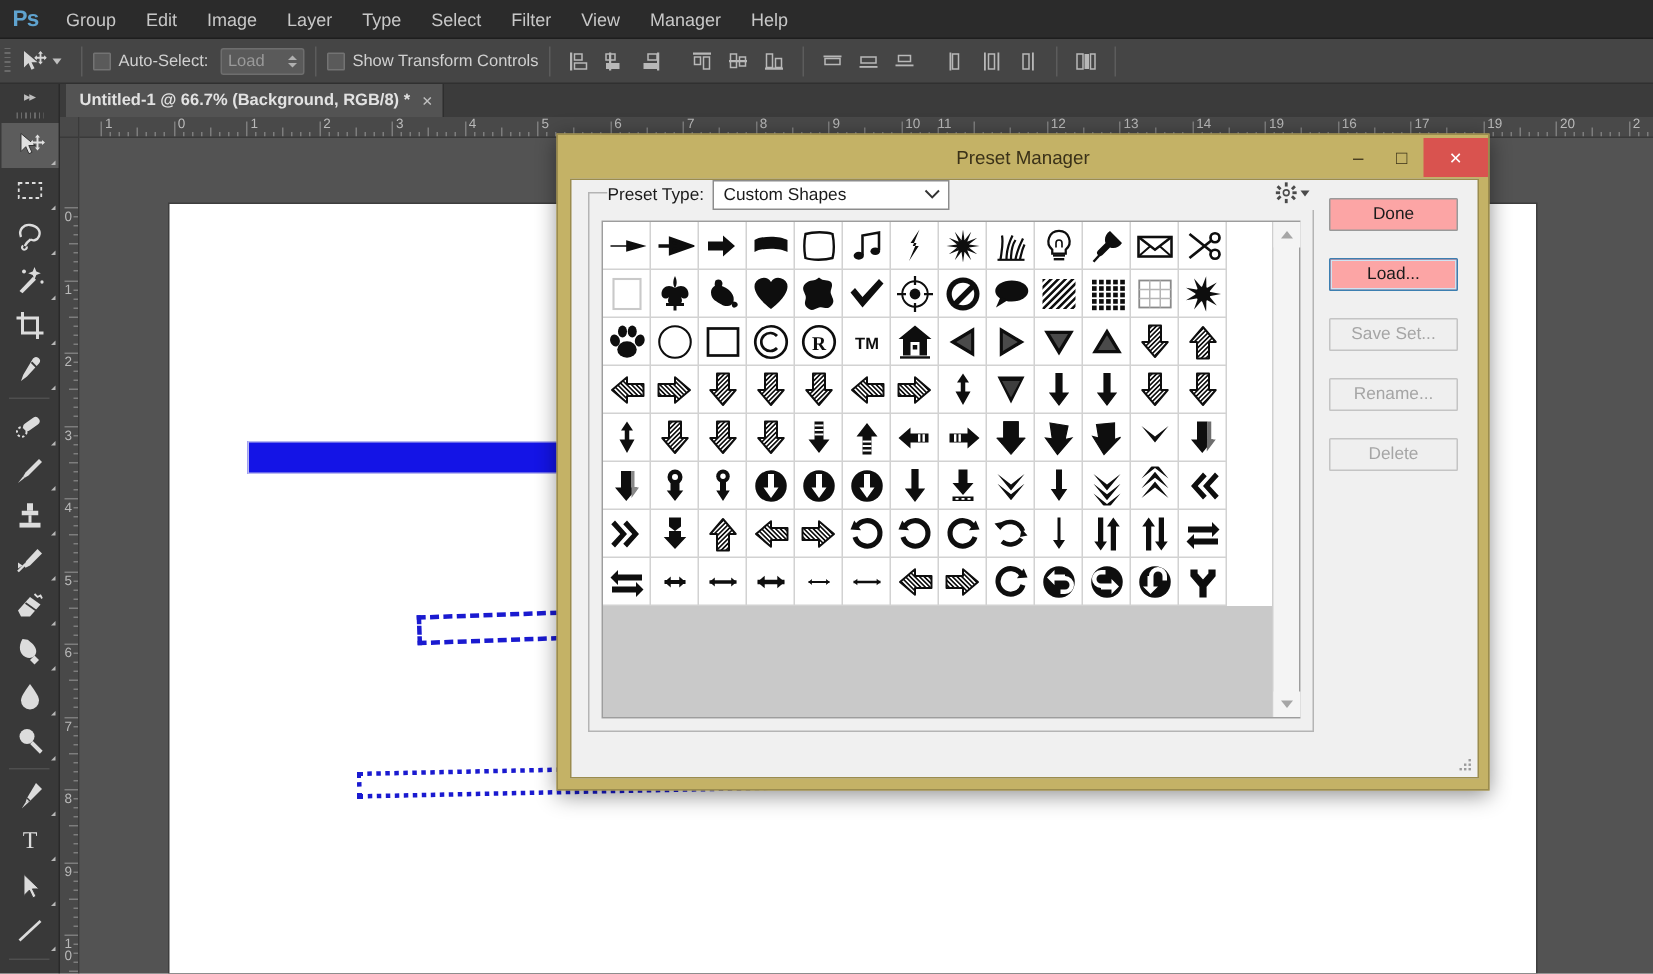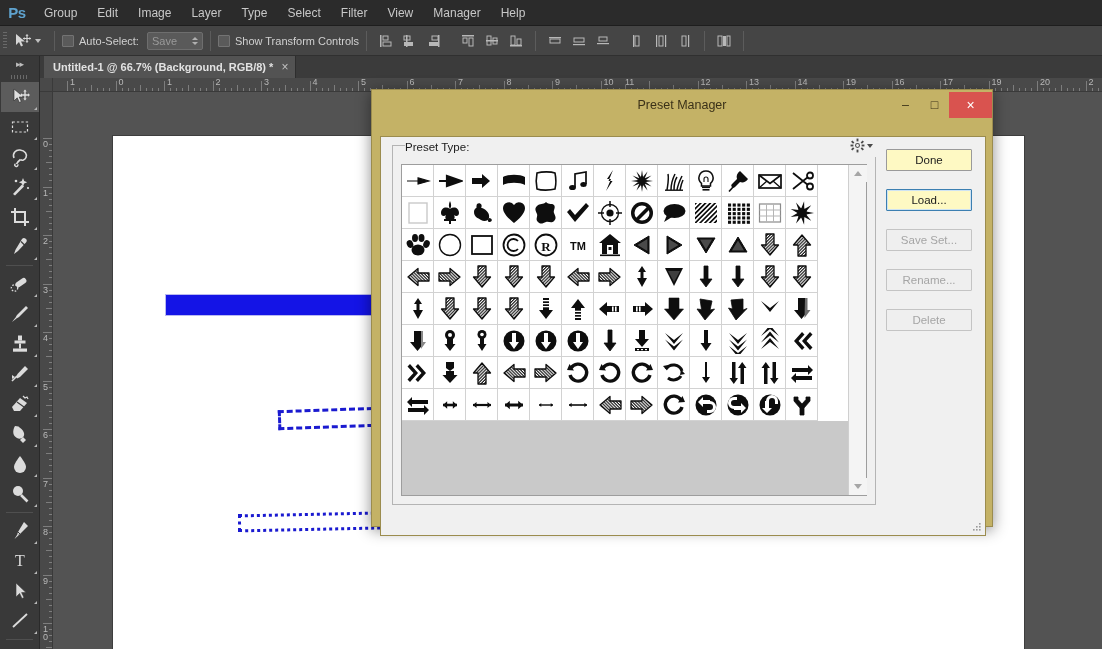--- a/index.html
+++ b/index.html
@@ -204,21 +204,21 @@
   #dlg-wincontrols {
     position: absolute; right: 0; top: 0; display: flex; height: 29px;
   }
   .wc {
     width: 29px; height: 26px; margin-top: 2px;
     display: flex; align-items: center; justify-content: center;
     color: #3a3118;
   }
   .wc.close { width: 43px; background: #d9534f; color: #fff; font-size: 14px; }
   #dlg-body {
-    position: absolute; left: 8px; top: 46px; width: 606px; height: 400px;
+    position: absolute; left: 8px; top: 29px; width: 606px; height: 400px;
     background: #f0f0f0;
     border: 1px solid #9b8c4e;
   }
   #dlg-panel {
     position: absolute; left: 11px; top: 8px; width: 484px; height: 360px;
     border: 1px solid #b4b4b4;
   }
   #preset-row {
     position: absolute; left: 12px; top: -9px; width: 472px; height: 20px;
     display: flex; align-items: center;
@@ -275,21 +275,21 @@
     background: #f4f4f4;
   }
   .sb-arrow { width: 0; height: 0; border-left: 4px solid transparent; border-right: 4px solid transparent; }
   .sb-arrow.up { border-bottom: 5px solid #a6a6a6; }
   .sb-arrow.dn { border-top: 5px solid #a6a6a6; }
 
   
   #dlg-buttons { position: absolute; right: 13px; top: 12px; width: 86px; }
   .dbtn {
     width: 86px; height: 22px;
-    background: #fef9c3;
+    background: #fca5a5;
     border: 1px solid #9a9a9a;
     color: #1b1b1b; font-size: 11.5px;
     display: flex; align-items: center; justify-content: center;
     border-radius: 1px;
     margin-bottom: 18px;
   }
   .dbtn.focus {
     border: 1px solid #3c7fb1;
     box-shadow: 0 0 0 1px #cfe3f2 inset;
   }
@@ -331,21 +331,21 @@
     </span>
     <span class="caret-dn"></span>
   </div>
 
   <div class="vsep"></div>
 
   <div class="opt-group">
     <span class="cb"></span>
     <span class="opt-label">Auto-Select:</span>
     <span id="group-select">
-      <span>Save</span>
+      <span>Load</span>
       <span class="updn">
           <i class="u"></i>
           <i class="d"></i>
         </span>
     </span>
   </div>
 
   <div class="vsep"></div>
 
   <div class="opt-group">
@@ -949,20 +949,28 @@
       <span class="wc close">×</span>
     </div>
   </div>
 
   <div id="dlg-body">
 
     <div id="dlg-panel">
 
       <div id="preset-row">
         <span id="preset-label">Preset Type:</span>
+        <span id="preset-select">
+          <span>Custom Shapes</span>
+          <span>
+            <svg width="11" height="7" viewBox="0 0 11 7">
+                <path d="M1 1 L5.5 5.6 L10 1" fill="none" stroke="#333" stroke-width="1.3"></path>
+              </svg>
+          </span>
+        </span>
         <span id="gear-wrap">
           <svg width="15" height="15" viewBox="0 0 16 16">
             <g fill="#4a4a4a">
               <circle cx="8" cy="8" r="2.6"></circle>
               <rect x="7" y="0.6" width="2" height="3"></rect>
                 <rect x="7" y="12.4" width="2" height="3"></rect>
               <rect x="0.6" y="7" width="3" height="2"></rect>
                 <rect x="12.4" y="7" width="3" height="2"></rect>
               <rect x="1.9" y="2.9" width="2" height="3" transform="rotate(-45 2.9 4.4)"></rect>
               <rect x="12.1" y="10.1" width="2" height="3" transform="rotate(-45 13.1 11.6)"></rect>

